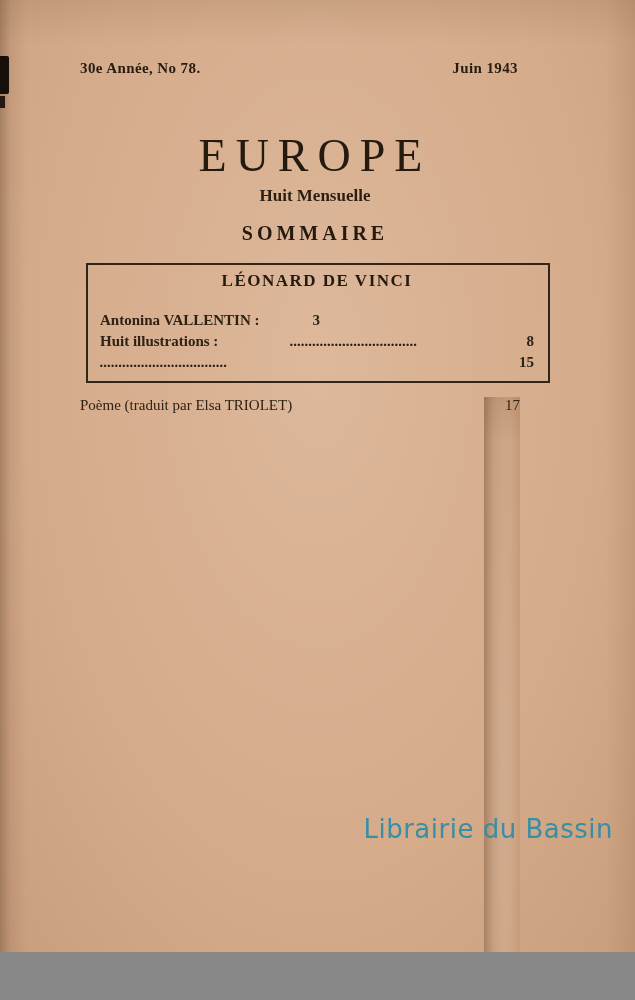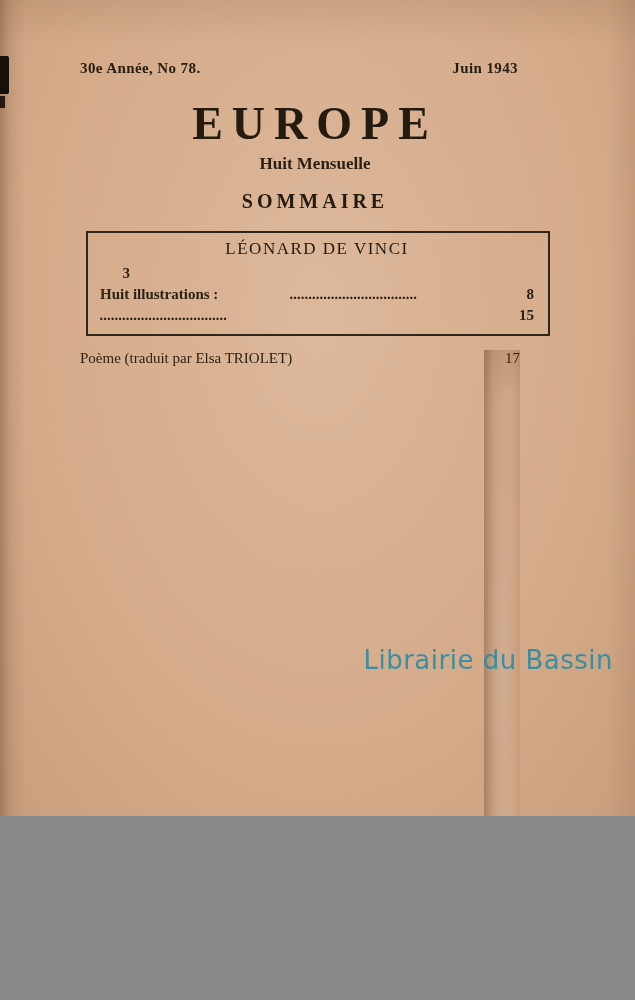--- a/index.html
+++ b/index.html
@@ -1,59 +1,59 @@
 <!DOCTYPE html>
 <html><head>
 <meta charset="utf-8">
 <style>
   html,body { margin:0; padding:0; background:#888; }
   .page {
     position:relative;
-    width:635px; height:816px;
+    width:635px; height:952px;
     margin:0 auto;
     overflow:hidden;
     color:#2e2214;
     font-family:"Liberation Serif","DejaVu Serif",serif;
     background:
       linear-gradient(90deg, rgba(70,40,18,0.30) 0px, rgba(70,40,18,0.10) 10px, rgba(0,0,0,0) 26px),
       linear-gradient(270deg, rgba(90,55,25,0.10) 0px, rgba(0,0,0,0) 30px),
       linear-gradient(180deg, rgba(100,65,30,0.12) 0px, rgba(0,0,0,0) 45px),
       radial-gradient(ellipse at 50% 38%, #ddb89b 0%, #d5ab8a 62%, #c99e7d 100%);
   }
   .spine-mark  { position:absolute; left:0; top:56px; width:9px; height:38px; background:#17100a; border-radius:0 2px 2px 0; }
   .spine-mark2 { position:absolute; left:0; top:96px; width:5px; height:12px; background:#241811; }
 
   .inner { position:absolute; top:0; left:0; right:0; padding:60px 85px 0 80px; }
 
   .hdr { display:flex; justify-content:space-between; padding-right:32px;
          font-size:15px; font-weight:bold; letter-spacing:0.4px; color:#261c10; }
 
-  .masthead   { margin-top:20px; text-align:center; font-size:46px; font-weight:bold;
+  .masthead   { margin-top:52px; text-align:center; font-size:46px; font-weight:normal;
                 letter-spacing:9px; color:#241a0e; }
   .subtitle   { margin-top:4px; text-align:center; font-size:17px; font-weight:bold; color:#2a1f12; }
   .sommaire   { margin-top:16px; text-align:center; font-size:20px; font-weight:bold;
                 letter-spacing:4px; color:#241a0e; }
 
   .featured-box { margin-top:18px; margin-left:6px; border:2px solid #31261a;
                   padding:6px 14px 8px 12px; }
-  .featured-title { text-align:center; font-size:17px; font-weight:normal;
-                    letter-spacing:1.5px; margin-bottom:4px; color:#241a0e; }
+  .featured-title { text-align:center; font-size:17px; font-weight:bold;
+                    letter-spacing:1.5px; margin-bottom:19px; color:#241a0e; }
   .f-row   { display:flex; font-size:15px; line-height:21px; }
   .f-label { flex:none; width:190px; font-weight:bold; }
   .f-text  { flex:1; font-style:italic; font-weight:bold; white-space:nowrap; overflow:hidden; }
   .f-page  { flex:none; width:30px; text-align:right; font-weight:bold; }
 
   .toc { margin-top:14px; padding-right:30px; }
   .entry { display:flex; align-items:flex-start; margin-bottom:6px;
            font-size:15px; line-height:16.5px; }
   .entry .author { flex:none; width:197px; font-weight:bold; letter-spacing:0.2px; }
   .entry .title  { flex:1; white-space:pre-line; }
   .entry .page   { flex:none; width:36px; text-align:right; align-self:flex-end; }
 
-  .watermark { position:absolute; right:22px; bottom:141px; font-size:26px;
+  .watermark { position:absolute; right:22px; bottom:108px; font-size:26px;
                font-family:"DejaVu Sans","Liberation Sans",sans-serif;
                color:rgba(44,140,166,0.92); letter-spacing:0.5px; white-space:nowrap; }
 </style>
 </head>
 <body>
 
 <div class="page">
   <div class="spine-mark"></div>
   <div class="spine-mark2"></div>
 
@@ -67,20 +67,21 @@
     <div class="masthead">EUROPE</div>
     <div class="subtitle">Huit Mensuelle</div>
 
     <div class="sommaire">SOMMAIRE</div>
 
     <div class="featured-box">
       <div class="featured-title">LÉONARD DE VINCI</div>
       <div>
 
           <div class="f-row">
+            <span class="f-label">Antonina VALLENTIN :</span>
             <span class="f-page">3</span>
           </div>
 
           <div class="f-row">
             <span class="f-label">Huit illustrations :</span>
             <span class="f-text">..................................</span>
             <span class="f-page">8</span>
           </div>
 
           <div class="f-row">

